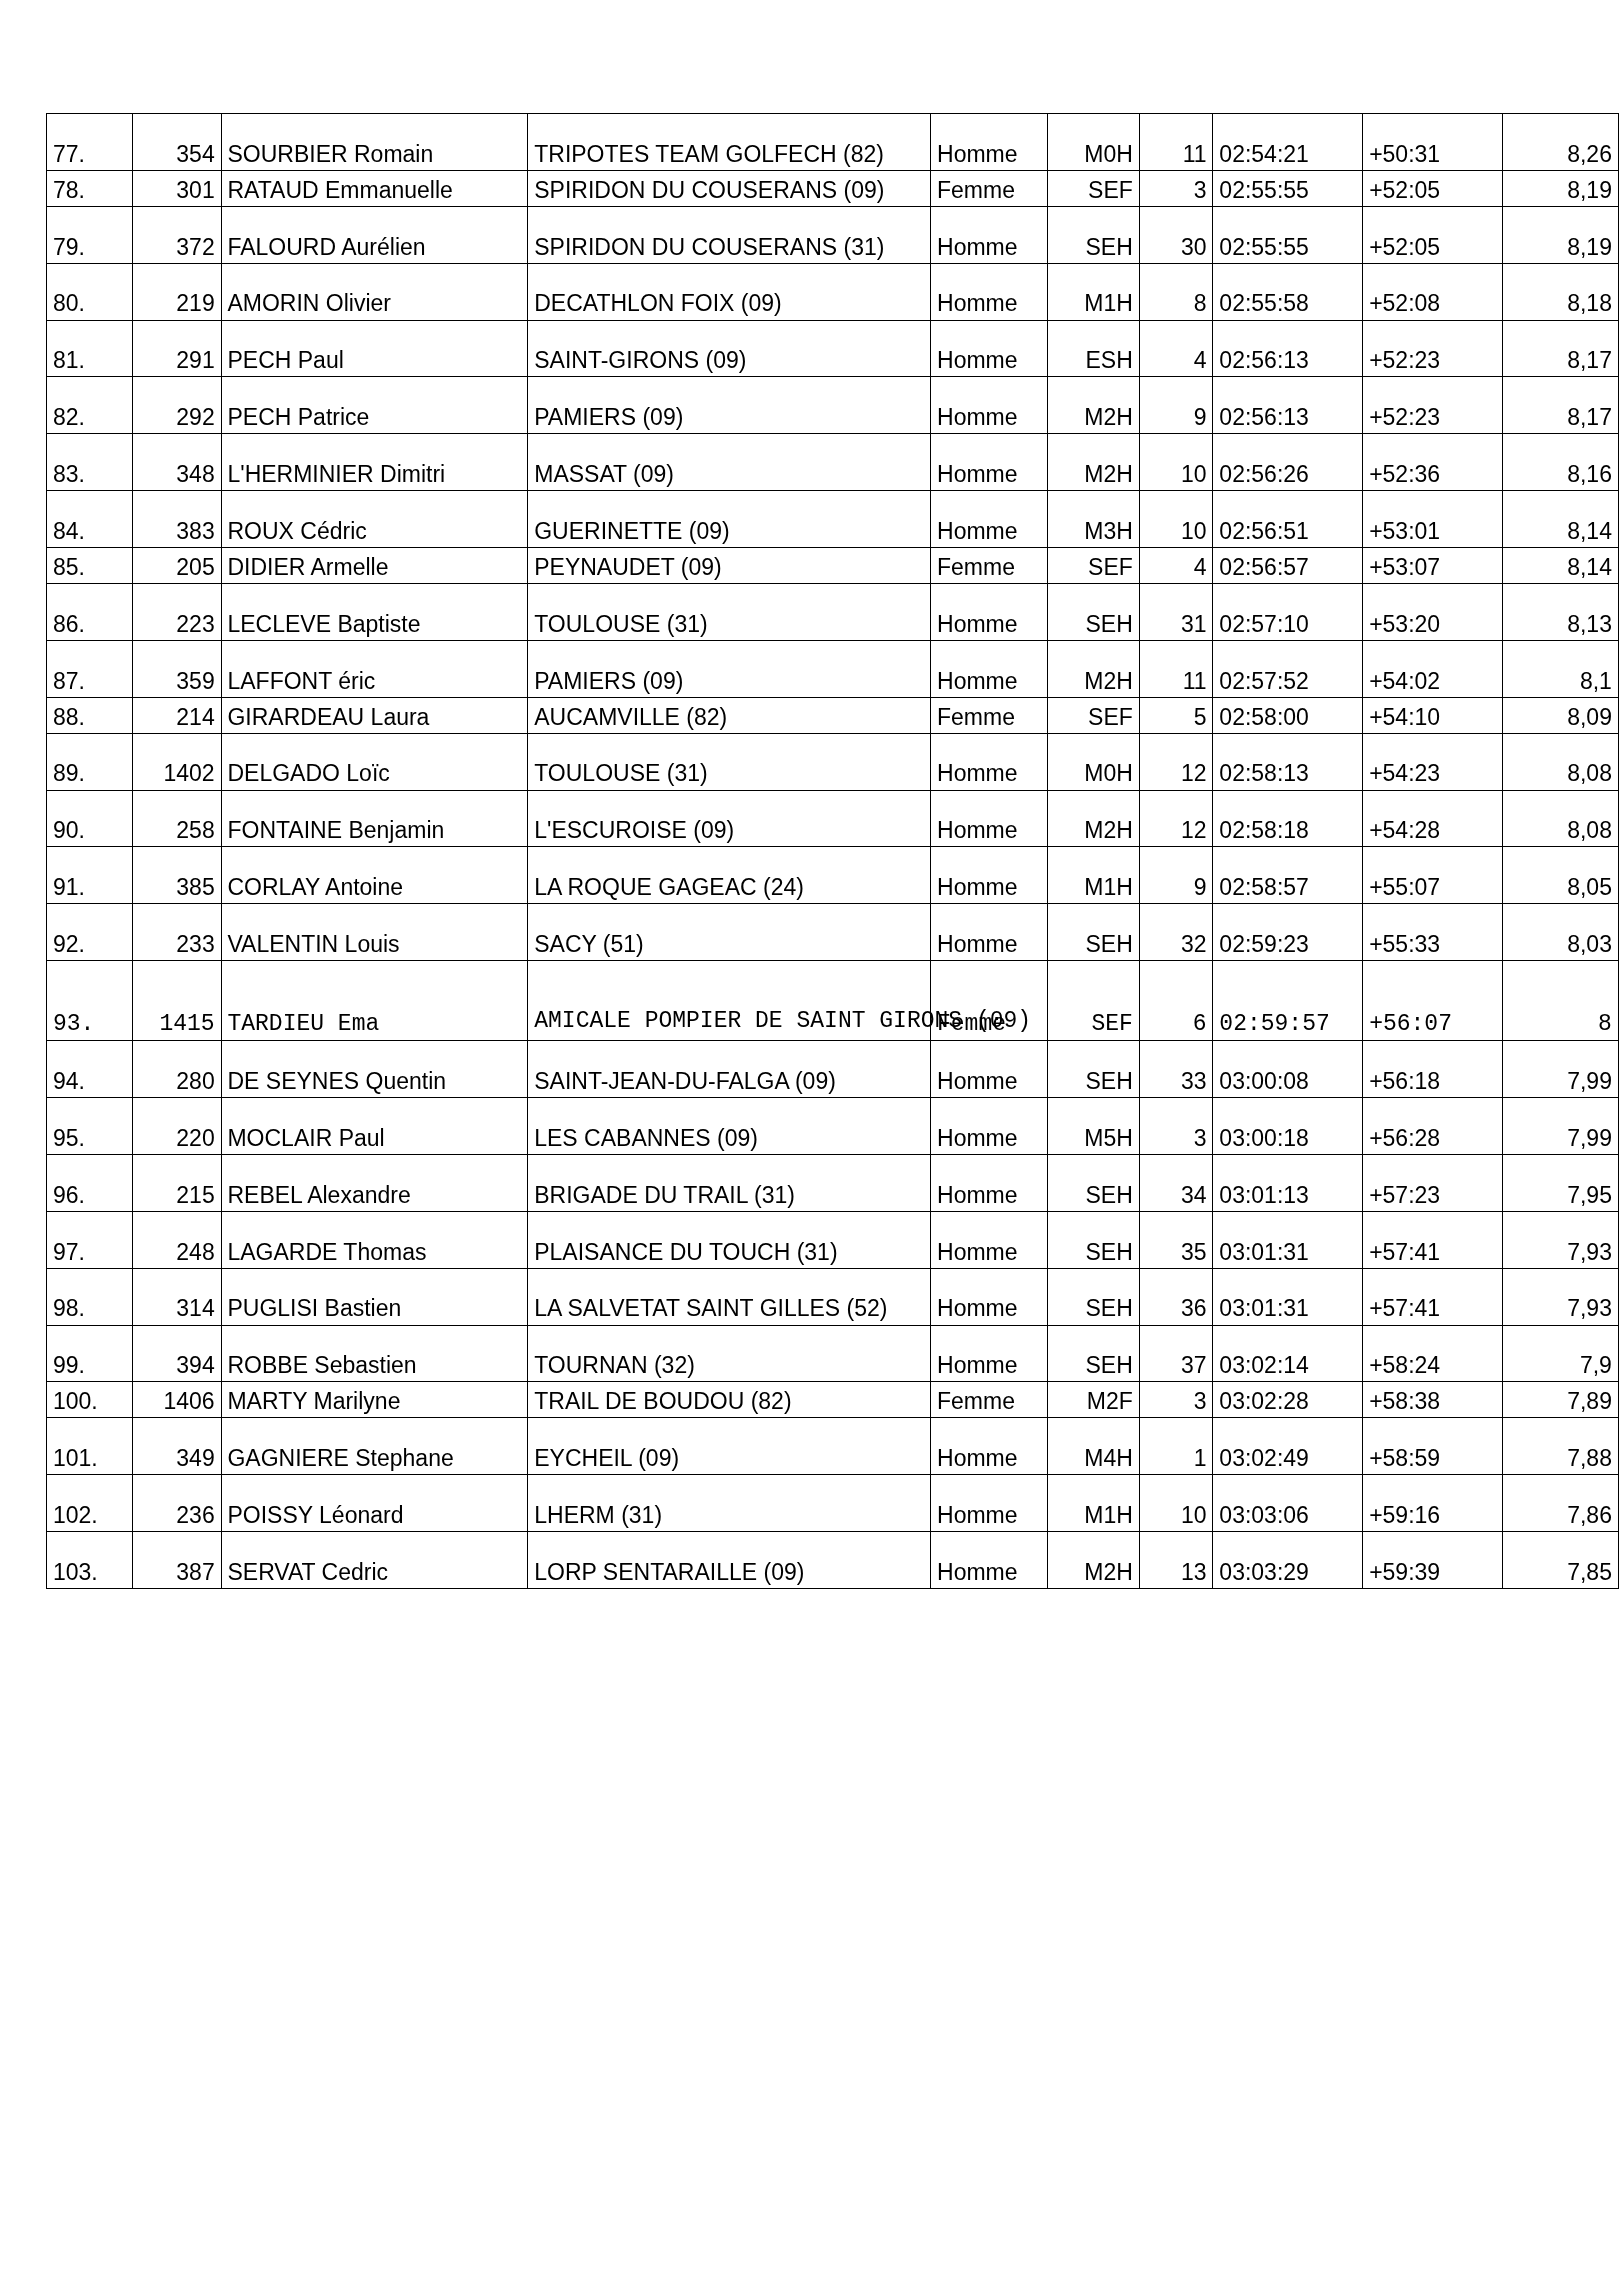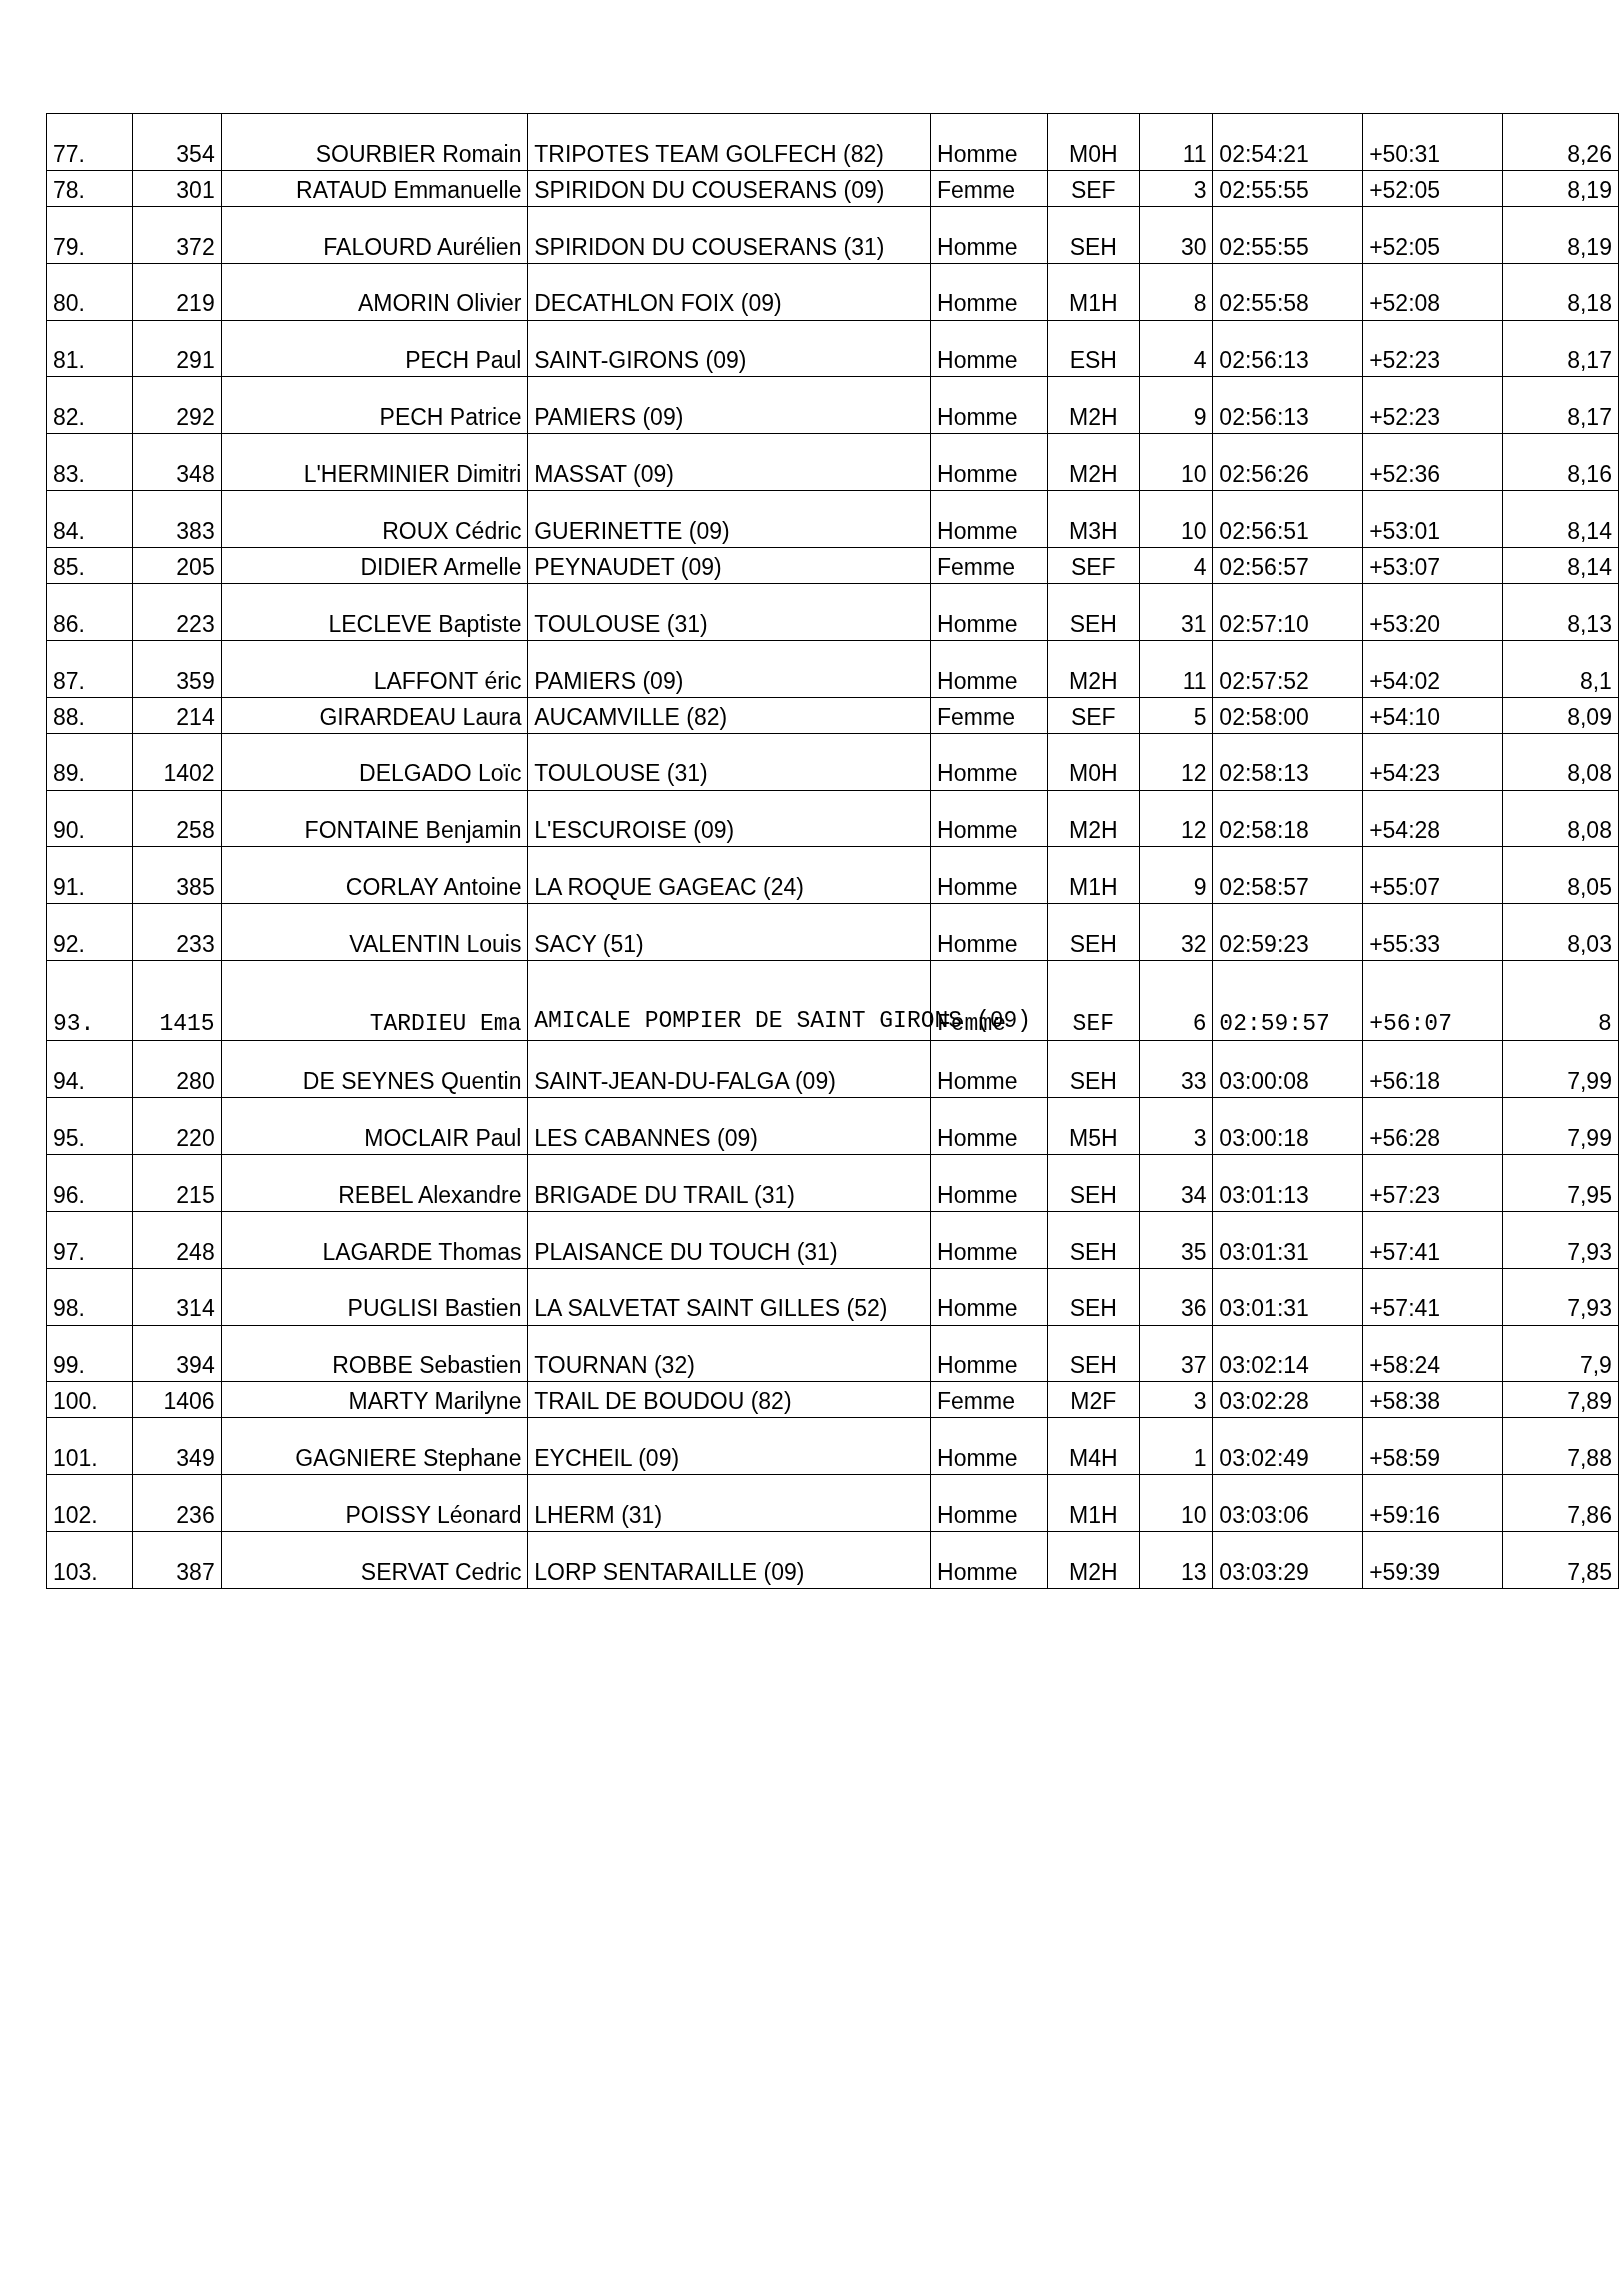--- a/index.html
+++ b/index.html
@@ -31,24 +31,24 @@
   table.results td {
     border: 1.6px solid #000000;
     padding: 0 5.9px 2.9px 5.9px;
     vertical-align: bottom;
     white-space: nowrap;
     overflow: visible;
   }
   
   .c-rank   { width: 73px;  text-align: left; }
   .c-bib    { width: 76px;  text-align: right; padding-right: 2px; }
-  .c-name   { width: 294px; text-align: right; }
+  .c-name   { width: 294px; text-align: left; }
   .c-team   { width: 390px; text-align: left; white-space: normal; }
   .c-gender { width: 104px; text-align: left; }
-  .c-cat    { width: 79px;  text-align: center; }
+  .c-cat    { width: 79px;  text-align: right; }
   .c-catrk  { width: 61px;  text-align: right; padding-right: 2.9px; }
   .c-time   { width: 137px; text-align: left; }
   .c-gap    { width: 127px; text-align: left; }
   .c-speed  { width: 103px; text-align: right; padding-right: 8.8px; }
 
   tr.tall td  { height: 53px; }
   tr.short td { height: 32px; }
   tr.xtall td { height: 76px; font-family: Liberation Mono, monospace; }
   .team-wrap { white-space: normal; vertical-align: top; padding-top: 3.9px; line-height: 1.30; }
 </style>

